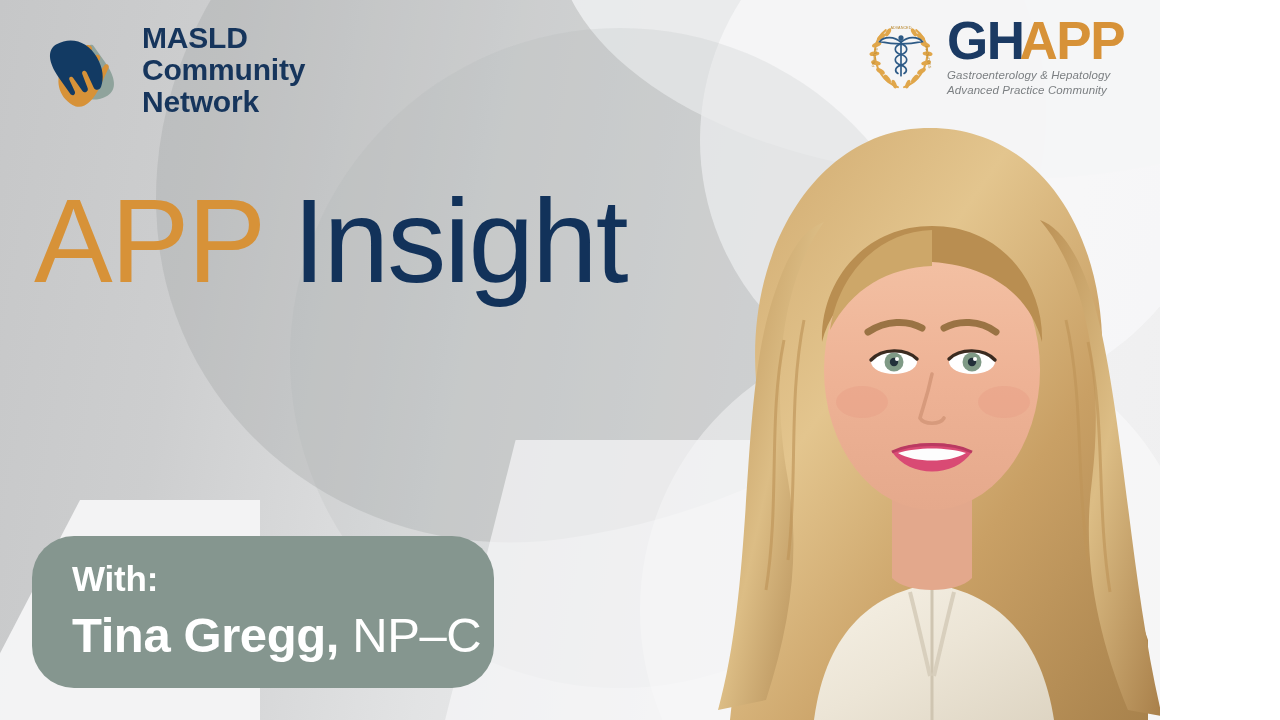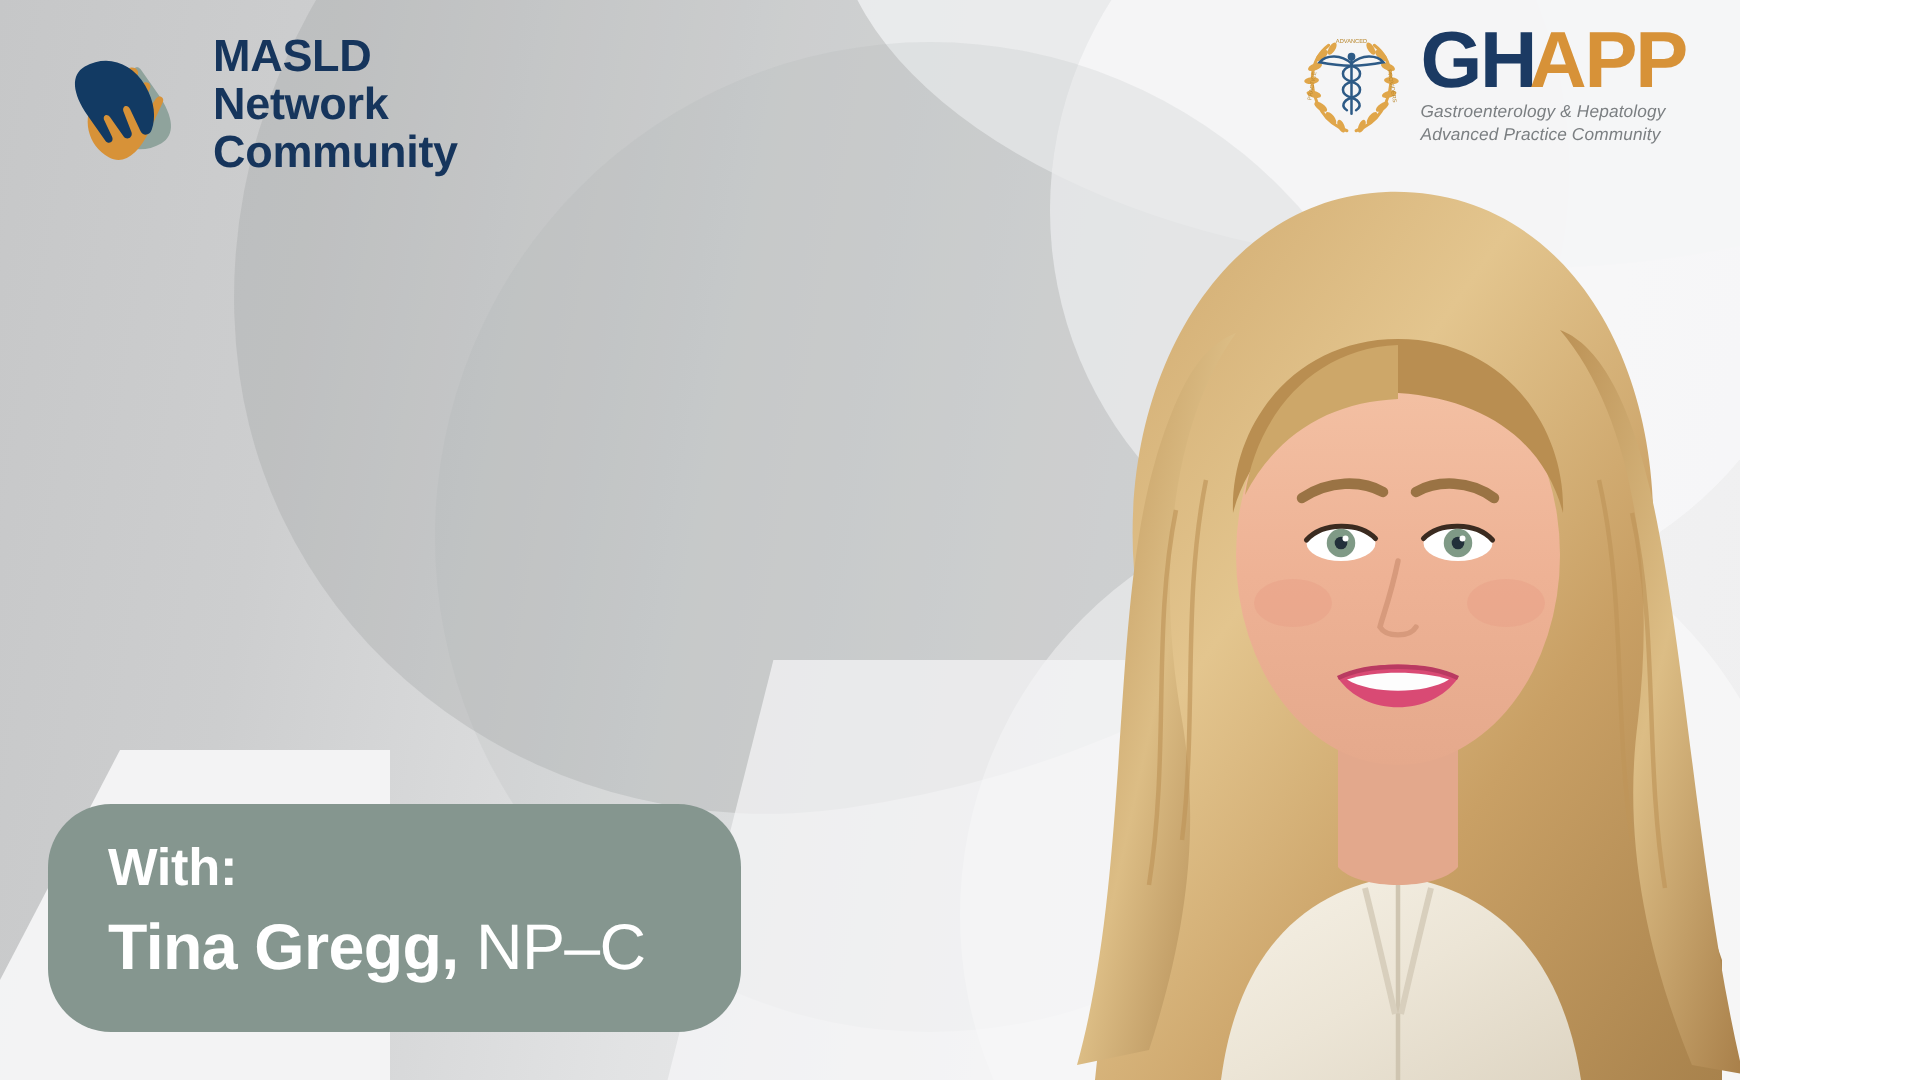--- a/index.html
+++ b/index.html
@@ -150,21 +150,21 @@
     color: #ffffff;
   }
   .speaker-with {
     font-size: 35px;
     font-weight: 700;
     line-height: 1.18;
     letter-spacing: -0.2px;
   }
   .speaker-name {
     margin-top: 10px;
-    font-size: 43px;
+    font-size: 49px;
     line-height: 1.1;
     letter-spacing: -0.4px;
     white-space: nowrap;
   }
   .speaker-name .nm { font-weight: 700; }
   .speaker-name .cred { font-weight: 400; }
 
   
   .portrait {
     position: absolute;
@@ -196,22 +196,22 @@
       </g>
 
       <g transform="rotate(0 50 52)">
         <path d="M12 62 C12 44, 26 31, 46 31 C60 31, 70 36, 76 43 C79 46.5, 77 51, 72.5 50.5 L55 49 C51 48.6, 50 53, 54 54 L70 56.5 C74 57.2, 74 62.5, 70 63 L53 64.5 C49 64.9, 49 69, 53 69.3 L66 70.4 C70 70.8, 70 75.6, 66 76 L44 78 C24 79.6, 12 74, 12 62 Z" fill="#d79238" transform="rotate(-60 50 52)"></path>
       </g>
 
       <path d="M12 62 C12 44, 26 31, 46 31 C60 31, 70 36, 76 43 C79 46.5, 77 51, 72.5 50.5 L55 49 C51 48.6, 50 53, 54 54 L70 56.5 C74 57.2, 74 62.5, 70 63 L53 64.5 C49 64.9, 49 69, 53 69.3 L66 70.4 C70 70.8, 70 75.6, 66 76 L44 78 C24 79.6, 12 74, 12 62 Z" fill="#123a63" transform="rotate(60 50 52)"></path>
     </svg>
     <div class="masld-words">
       <div>MASLD</div>
+      <div>Community</div>
       <div>Network</div>
-      <div>Community</div>
     </div>
   </div>
 
   <div class="ghapp-logo">
     <svg class="ghapp-seal" viewBox="0 0 100 100" aria-hidden="true">
 
       <g fill="none" stroke="#e0a64a" stroke-width="2.6" stroke-linecap="round">
         <path d="M30 16 C14 28, 10 52, 24 74 C29 82, 38 88, 46 91"></path>
         <path d="M70 16 C86 28, 90 52, 76 74 C71 82, 62 88, 54 91"></path>
       </g>
@@ -253,20 +253,21 @@
     </svg>
     <div class="ghapp-right">
       <div class="ghapp-word"><span class="ghapp-gh">GH</span><span class="ghapp-app">APP</span></div>
       <div class="ghapp-tag">
         <div>Gastroenterology &amp; Hepatology</div>
         <div>Advanced Practice Community</div>
       </div>
     </div>
   </div>
 
+  <div class="title-main"><span class="title-app">APP</span> <span class="title-insight">Insight</span></div>
 
 
   <div class="speaker-pill">
     <div class="speaker-with">With:</div>
     <div class="speaker-name"><span class="nm">Tina Gregg,</span> <span class="cred">NP–C</span></div>
   </div>
 
   <div class="portrait">
     <svg viewBox="0 0 470 640" aria-hidden="true">
       <defs>

